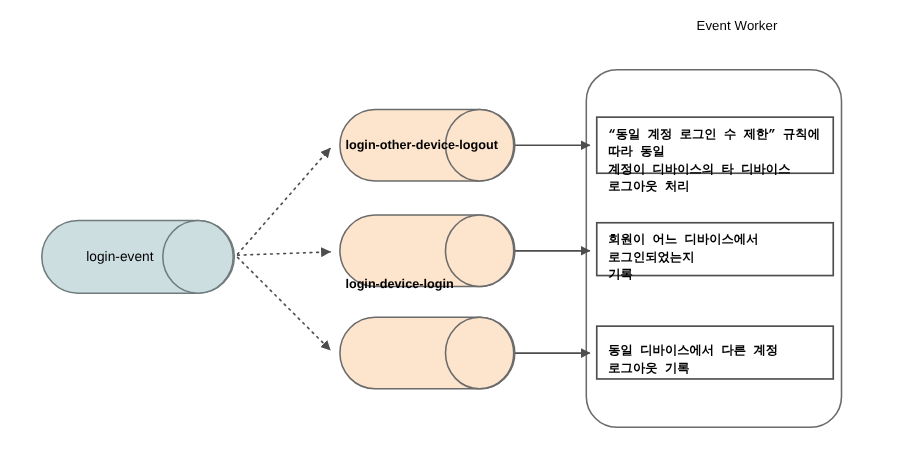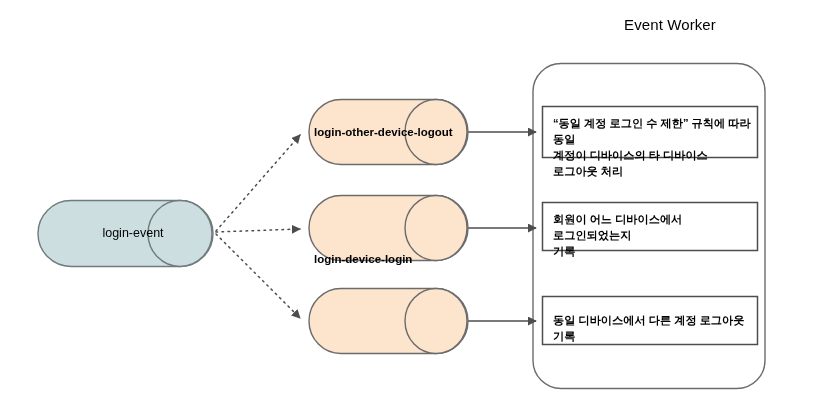--- a/index.html
+++ b/index.html
@@ -32,48 +32,48 @@
     height: 419px;
     pointer-events: none;
   }
 
   .worker-title {
     position: absolute;
     left: 520px;
     top: 16px;
     width: 300px;
     text-align: center;
-    font-size: 15px;
+    font-size: 12px;
     color: #000000;
     letter-spacing: 0.1px;
   }
 
   .cyl-label {
     position: absolute;
     font-size: 11.5px;
     color: #000000;
     white-space: nowrap;
     text-align: center;
   }
   .cyl-label.plain {
     font-weight: normal;
     font-size: 12.5px;
-    margin-left: 24px;
   }
   .cyl-label.bold {
     font-weight: bold;
   }
 
   .note-text {
     position: absolute;
     font-size: 11.2px;
     font-weight: bold;
     color: #000000;
     line-height: 1.42;
     word-break: keep-all;
+    font-family: Liberation Mono, monospace;
   }
 </style>
 </head>
 <body>
 
 <div id="canvas">
 
   <svg class="svg-layer" viewBox="0 0 821 419">
     <defs>
       <marker id="arrow-solid" viewBox="0 0 10 10" refX="9" refY="5" markerWidth="6" markerHeight="6" orient="auto-start-reverse">

